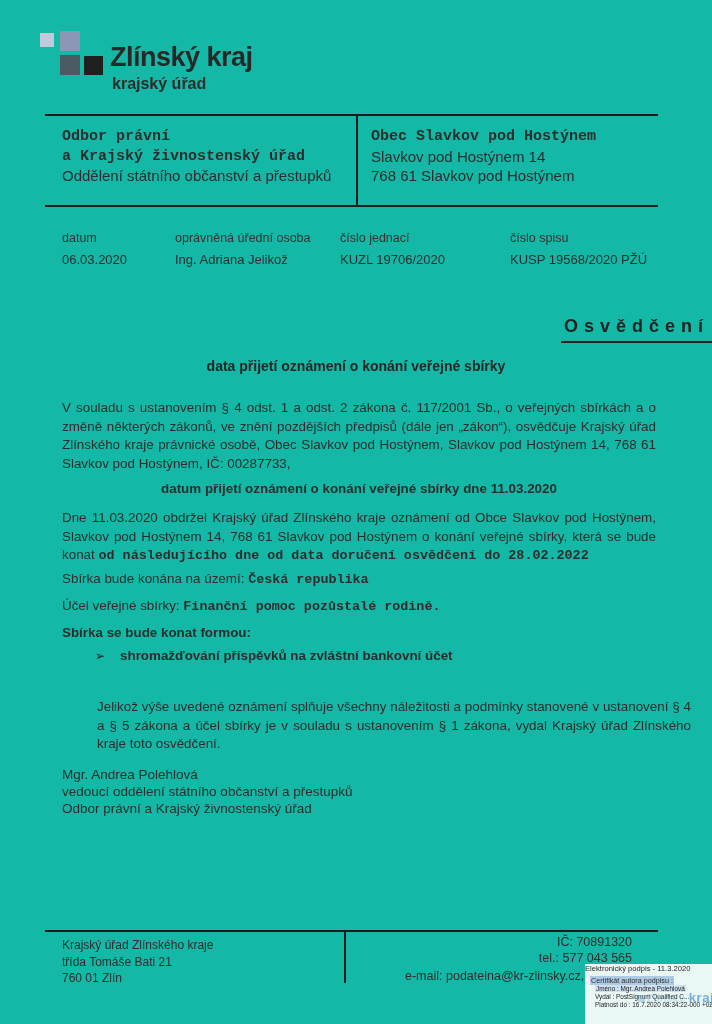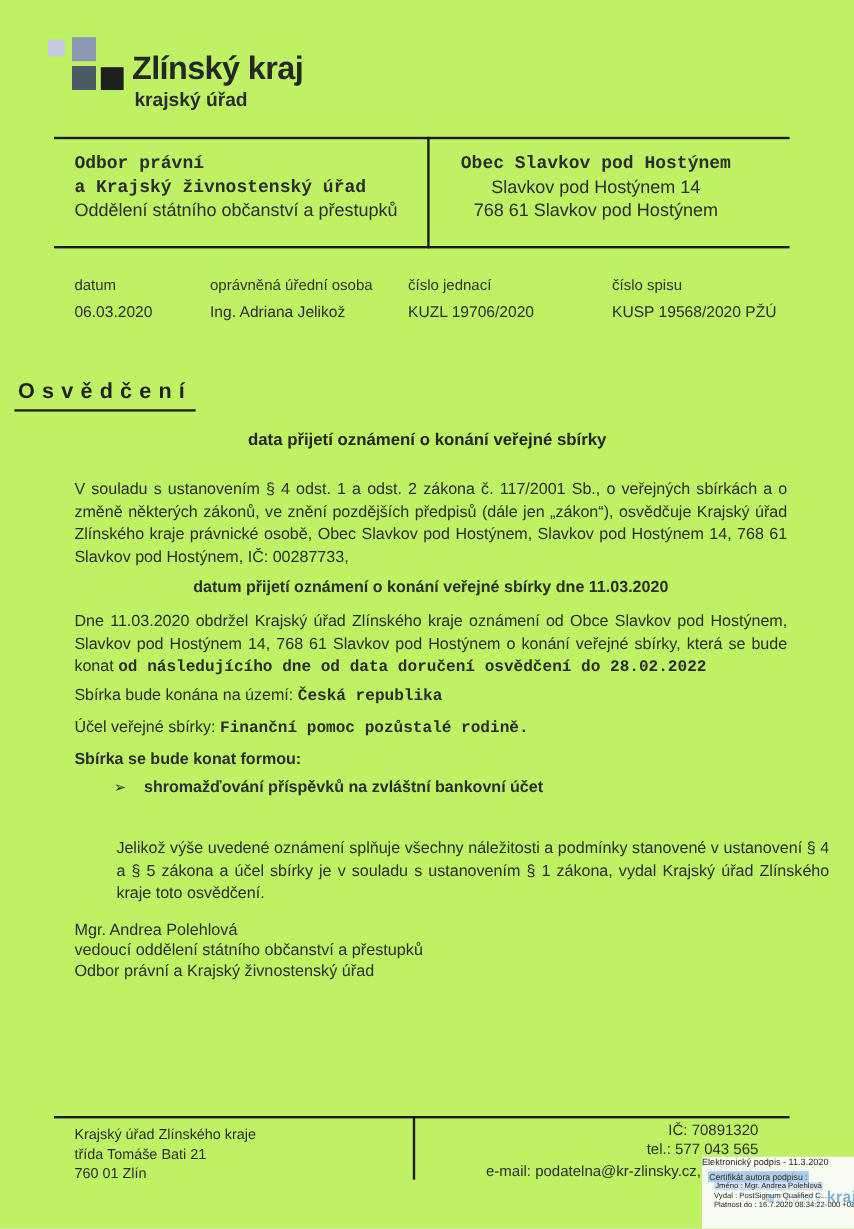--- a/index.html
+++ b/index.html
@@ -1,47 +1,47 @@
 <!DOCTYPE html>
 <html lang="cs"><head>
 <meta charset="utf-8">
 <style>
   * { margin:0; padding:0; box-sizing:border-box; }
   html,body { background:#e8e8e8; }
   .page {
     position:relative; width:712px; height:1024px; margin:0 auto;
-    background:#bef264; color:#2d2d2d;
+    background:#14b8a6; color:#2d2d2d;
     font-family:"Liberation Sans", sans-serif; overflow:hidden;
   }
   
   .sq { position:absolute; display:block; }
   .sq-light { left:40px; top:33px; width:14px; height:14px; }
   .sq-slate { left:60px; top:31px; width:20px; height:20px; }
   .sq-dark  { left:60px; top:55px; width:20px; height:20px; }
   .sq-black { left:84px; top:56px; width:19px; height:19px; }
   .logo-name { position:absolute; left:110px; top:42px; font-size:27px; font-weight:700; color:#272727; letter-spacing:-0.5px; }
   .logo-sub  { position:absolute; left:112px; top:75px; font-size:16px; font-weight:600; color:#2c2c2c; }
   
   .rule { position:absolute; background:#1c1c1c; height:2px; }
   .rule-top    { left:45px; top:114px; width:613px; }
   .rule-bottom { left:45px; top:205px; width:613px; }
   .header-divider { position:absolute; left:356px; top:114px; width:2px; height:93px; background:#1c1c1c; }
   .footer-rule { left:45px; top:930px; width:613px; height:2px; }
   .footer-divider { position:absolute; left:344px; top:930px; width:2px; height:53px; background:#1c1c1c; }
   
   .addr { position:absolute; top:127px; font-size:15px; line-height:19.5px; }
   .addr-left  { left:62px; }
-  .addr-right { left:384px;text-align:center; }
+  .addr-right { left:371px; }
   .b { font-weight:700;font-family:Liberation Mono, monospace; }
   
   .meta-label { position:absolute; top:231px; font-size:12.5px; color:#333; }
   .meta-value { position:absolute; top:252px; font-size:13px; }
   .mc1 { left:62px; } .mc2 { left:175px; } .mc3 { left:340px; } .mc4 { left:510px; }
   
-  .title { position:absolute; left:12px; right:0; top:303px; text-align:left; }
+  .title { position:absolute; left:0; right:0; top:303px; text-align:right; }
   .title span {
     display:inline-block; font-size:18px; font-weight:700; letter-spacing:6px;
     border-bottom:2px solid #222; padding:0 3px 4px 3px; color:#222;
   }
   .subtitle { position:absolute; left:0; right:0; top:358px; text-align:center; font-size:14px; font-weight:700; color:#262626; }
   
   .p { position:absolute; left:62px; width:594px; font-size:13.4px; line-height:18.6px; text-align:justify; }
   .p1 { top:399px; }
   .accept { position:absolute; left:62px; width:594px; top:481px; text-align:center; font-size:13.4px; font-weight:700; }
   .p2 { top:509px; }

